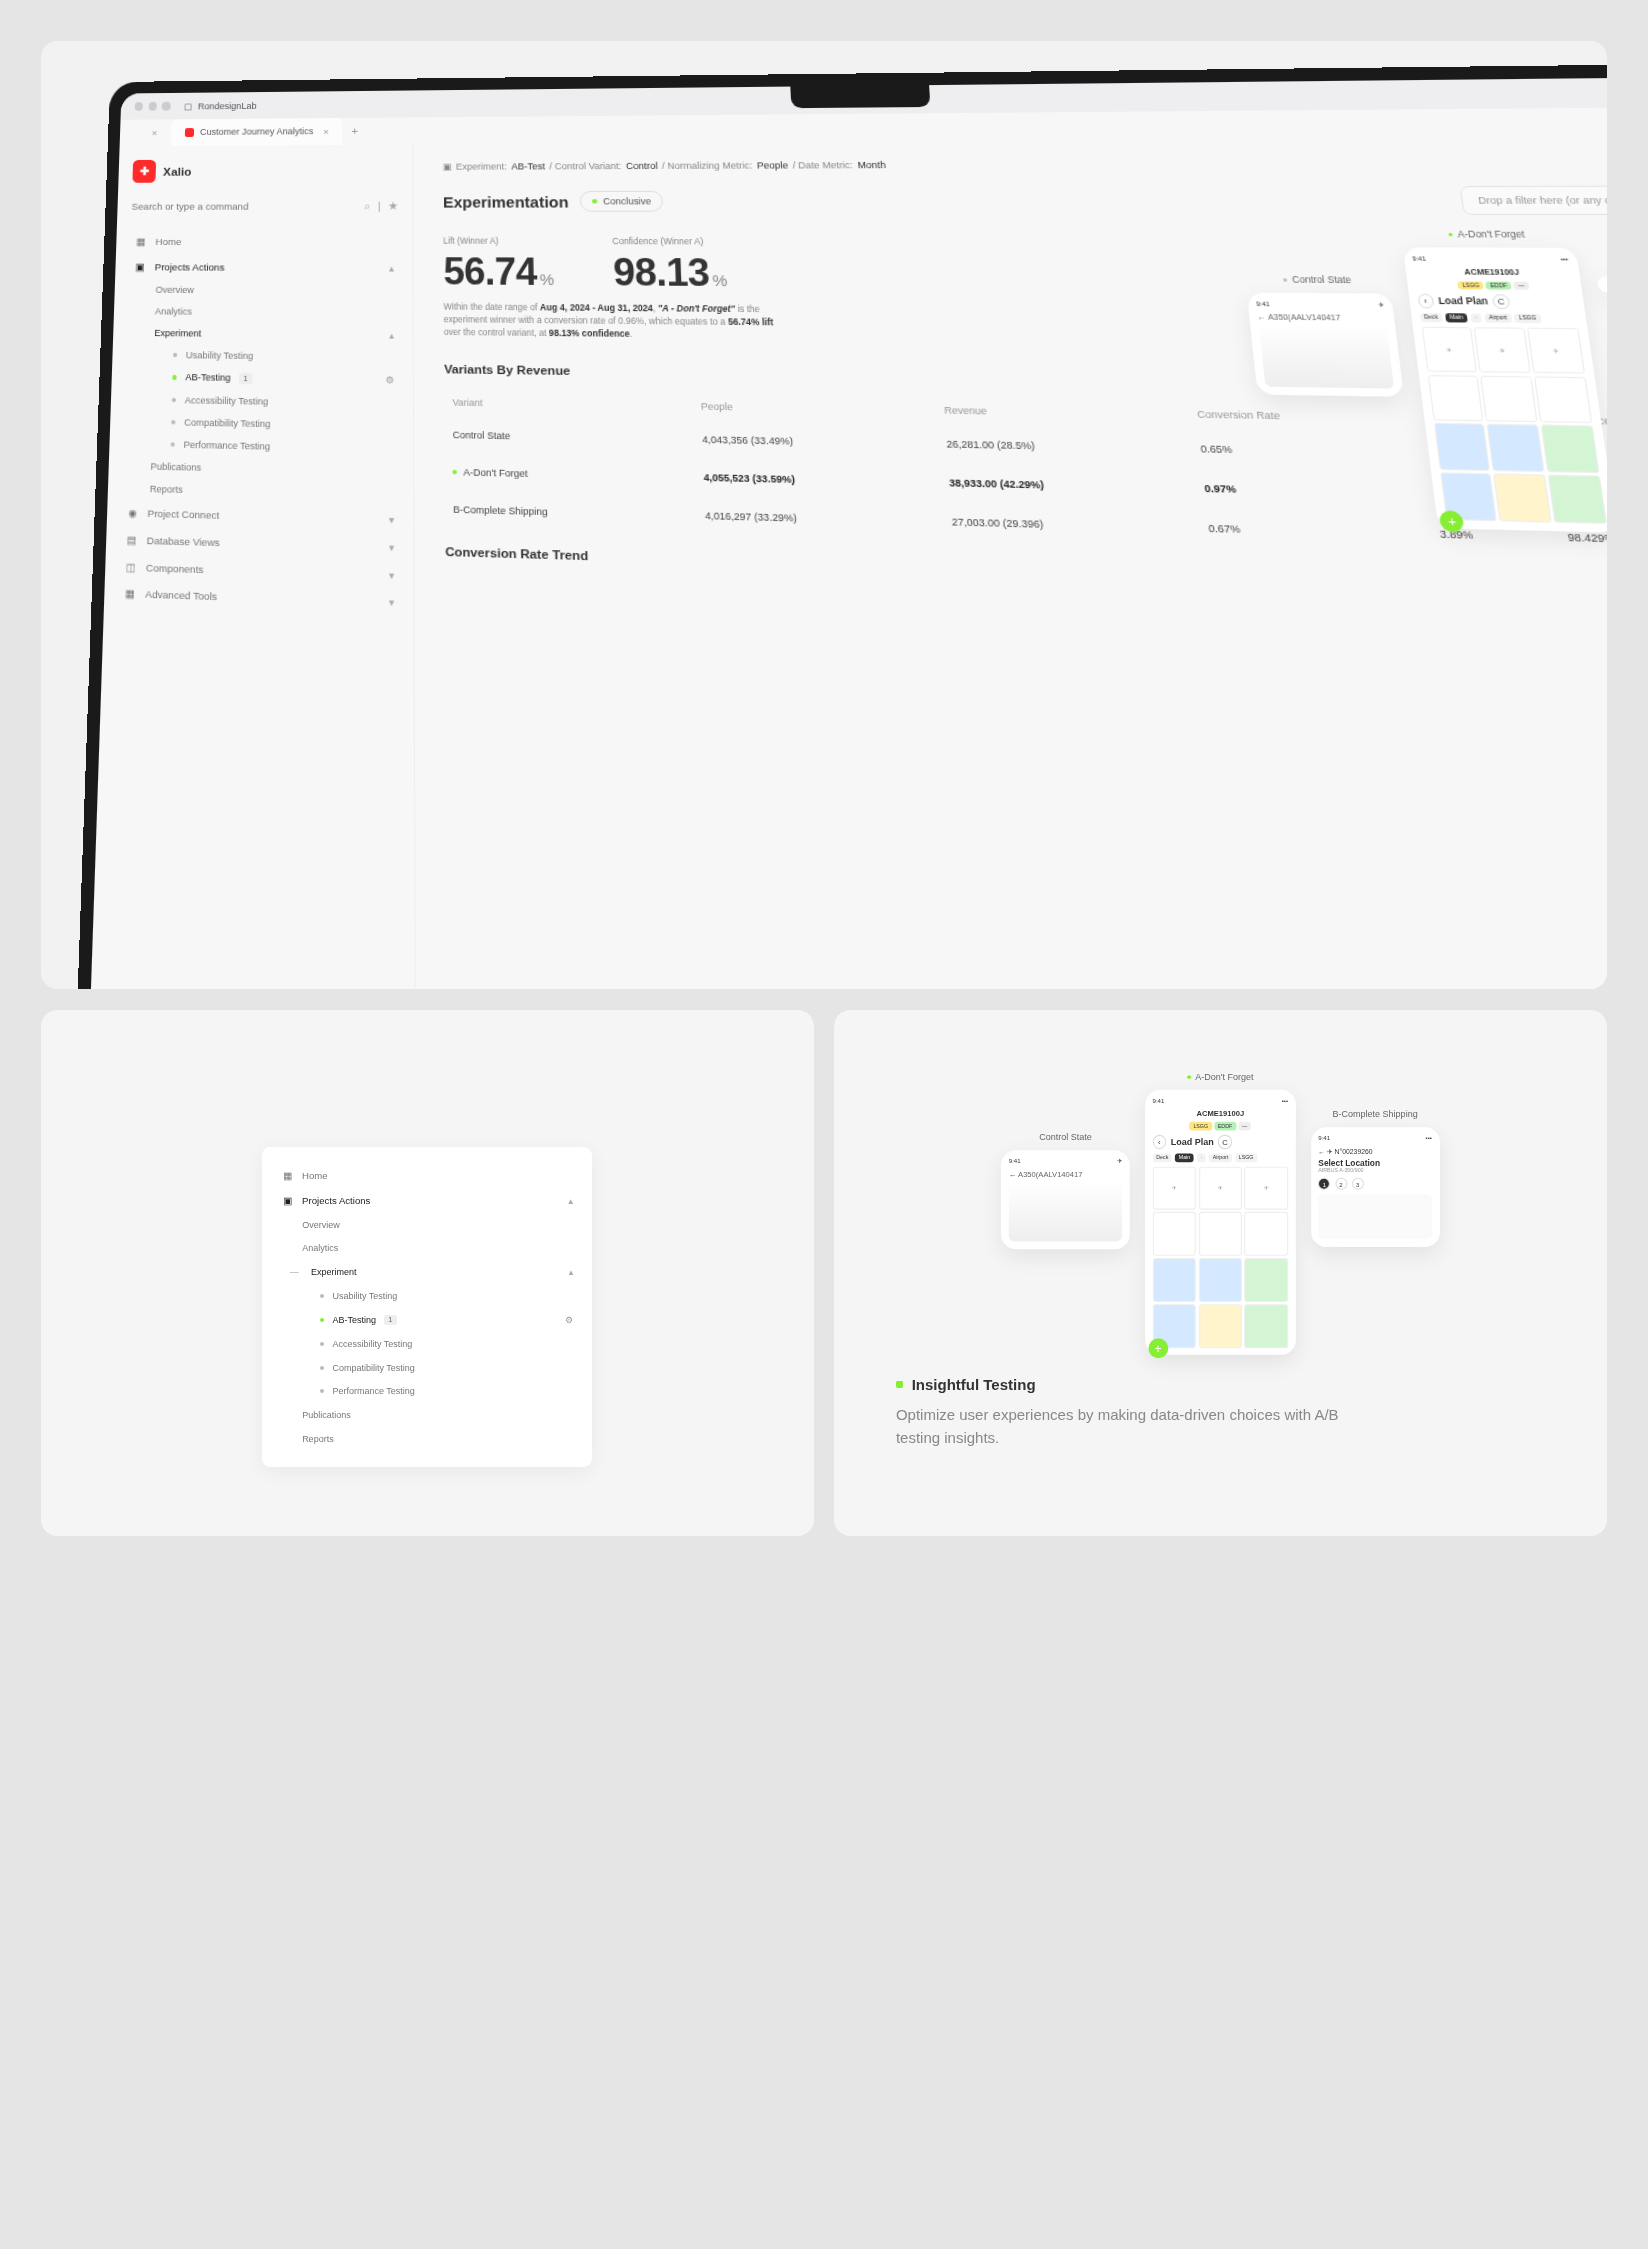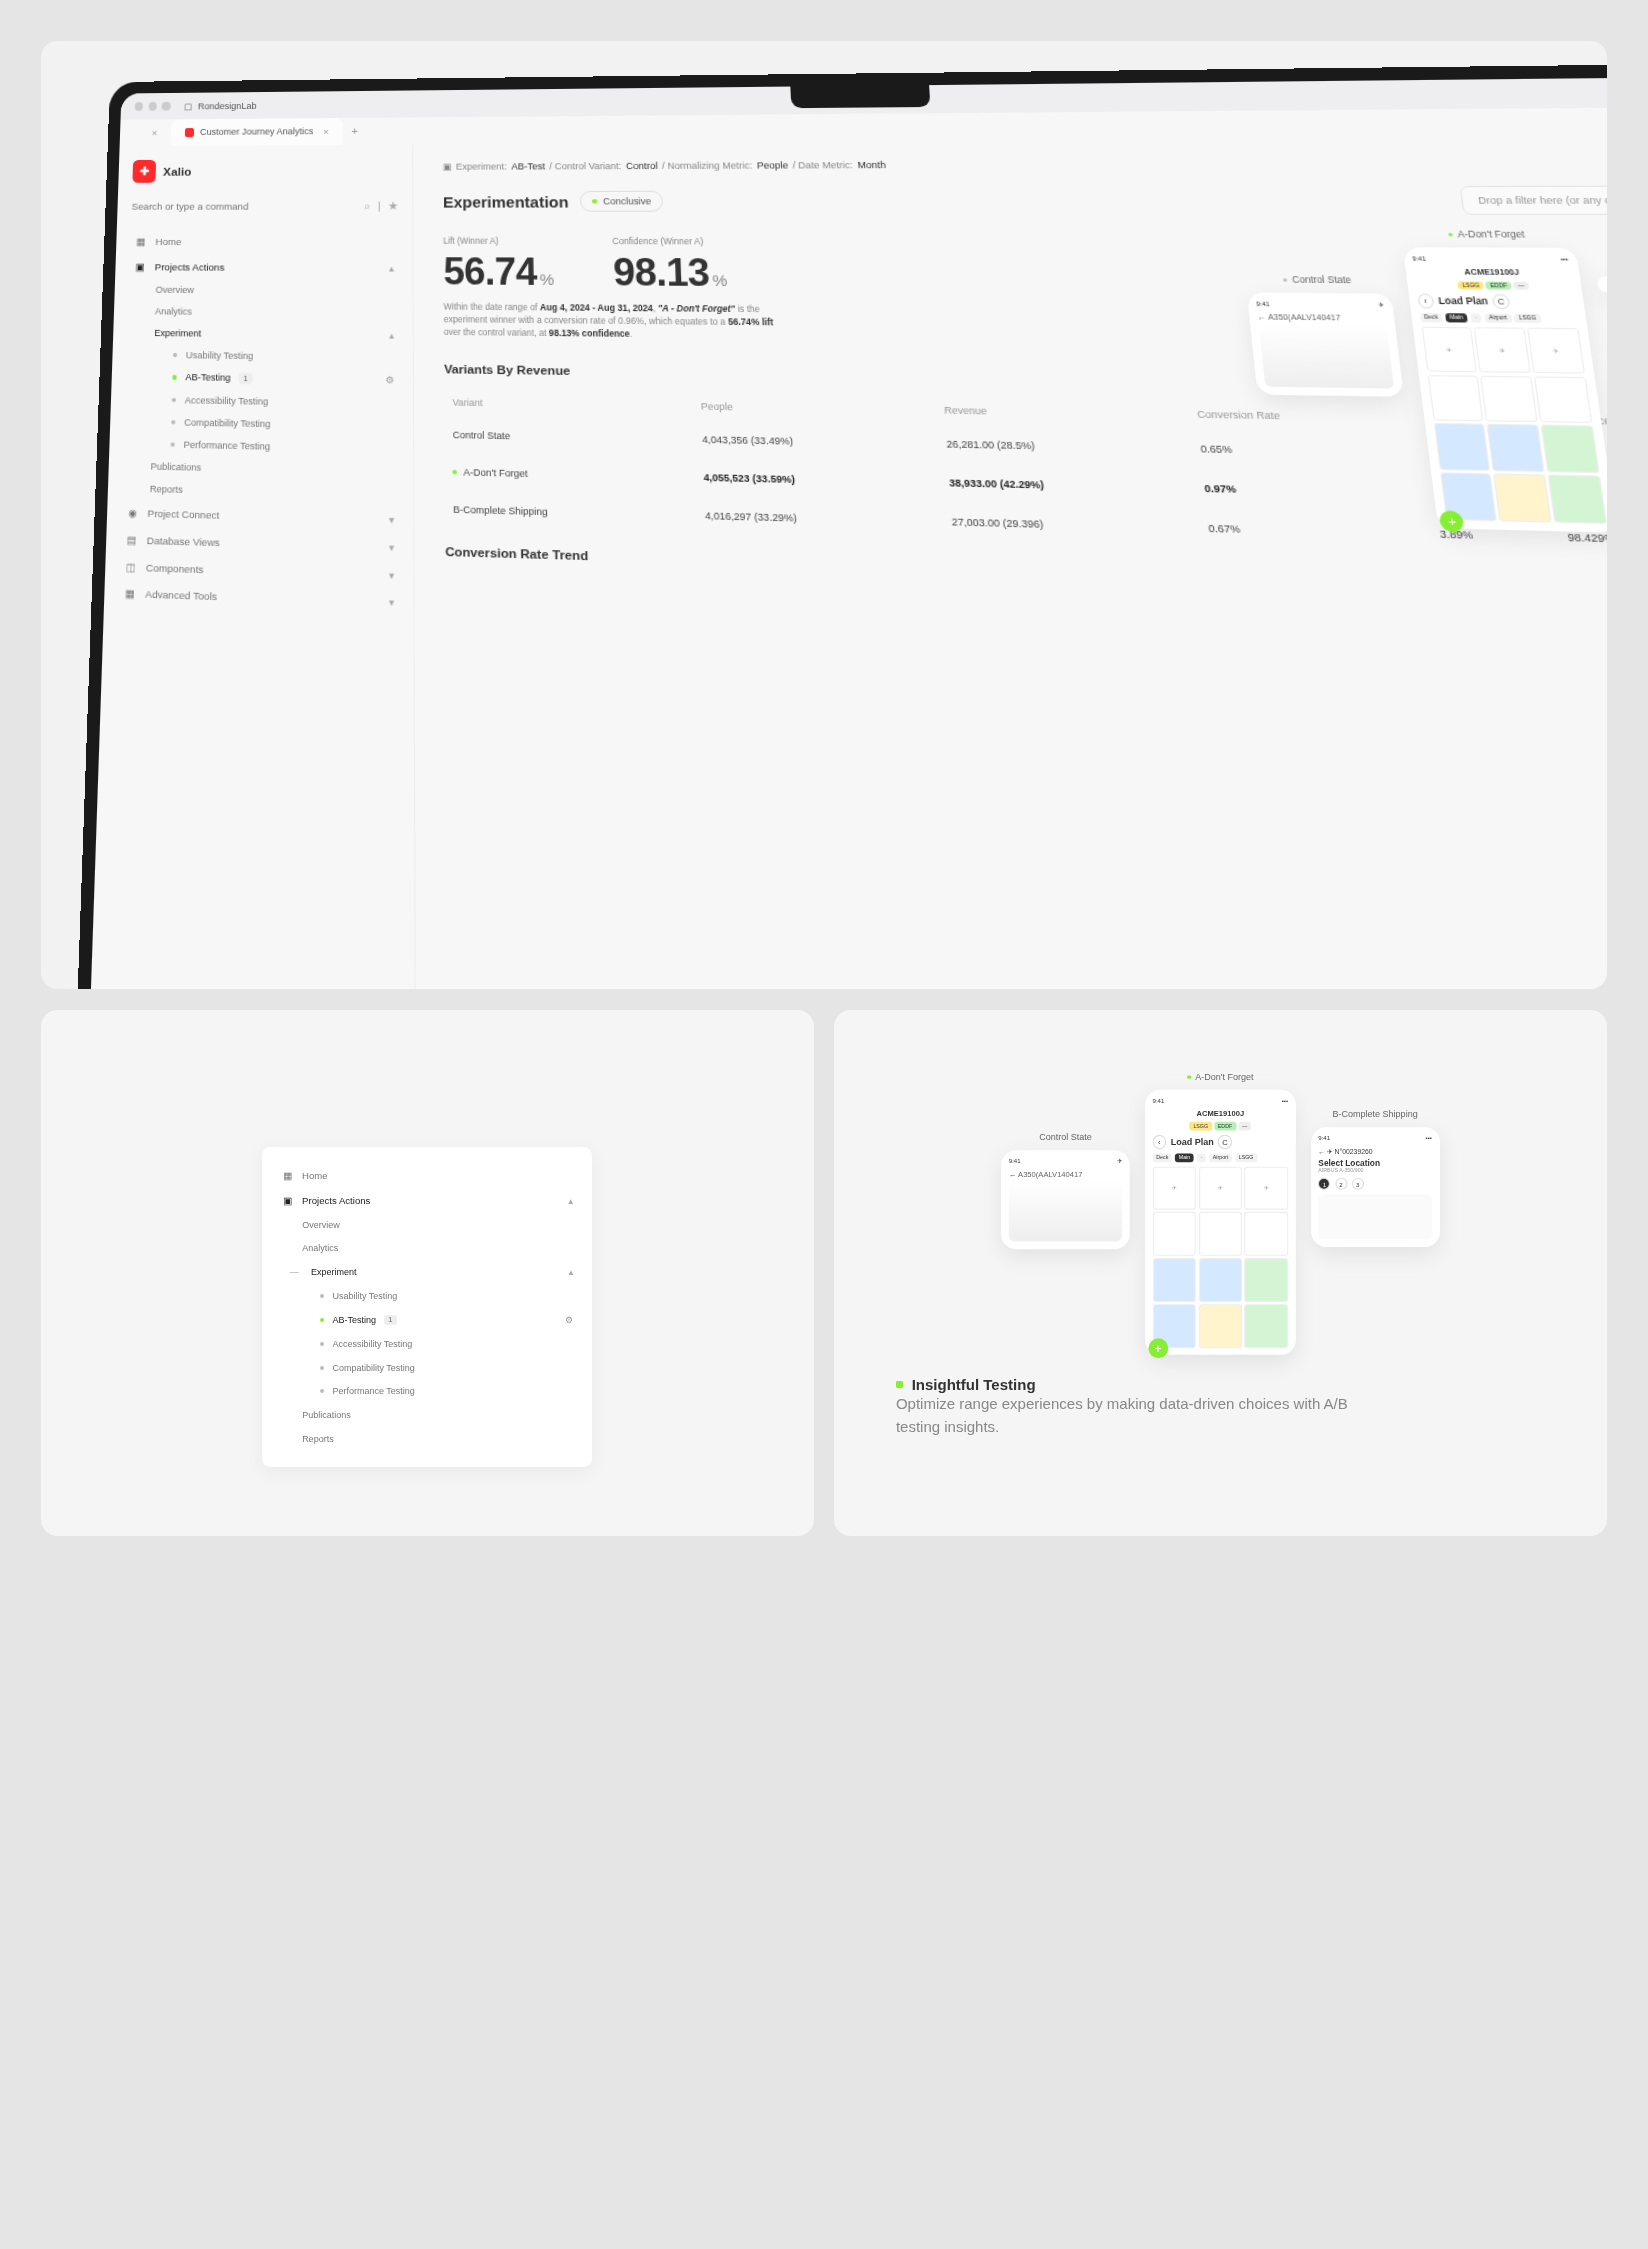--- a/index.html
+++ b/index.html
@@ -334,20 +334,21 @@
   margin-bottom: 34px;
   transform: scale(1.1);
   margin-top: 34px;
 }
 .feature-callout {
   display: flex;
   align-items: center;
   gap: 8.2px;
   font-size: 15px;
   font-weight: 600;
+  margin-bottom: 11px;
 }
 .feature-callout .sq {
   width: 7.6px; height: 7.6px;
   background: #86ef33;
   border-radius: 1.4px;
 }
 .feature-desc {
   font-size: 15px;
   color: #888;
   line-height: 1.5;
@@ -807,19 +808,19 @@
             <div style="height:41px;background:#fafafa;border-radius:5.5px;"></div>
           </div>
         </div>
       </div>
 
       <div class="content-bottom">
         <div class="feature-callout">
           <span class="sq"></span>
           <span>Insightful Testing</span>
         </div>
-        <div class="feature-desc">Optimize range experiences by making data-driven choices with A/B testing insights.</div>
+        <div class="feature-desc">Optimize user experiences by making data-driven choices with A/B testing insights.</div>
       </div>
     </div>
 
   </div>
 </div>
 
 
 </body></html>

